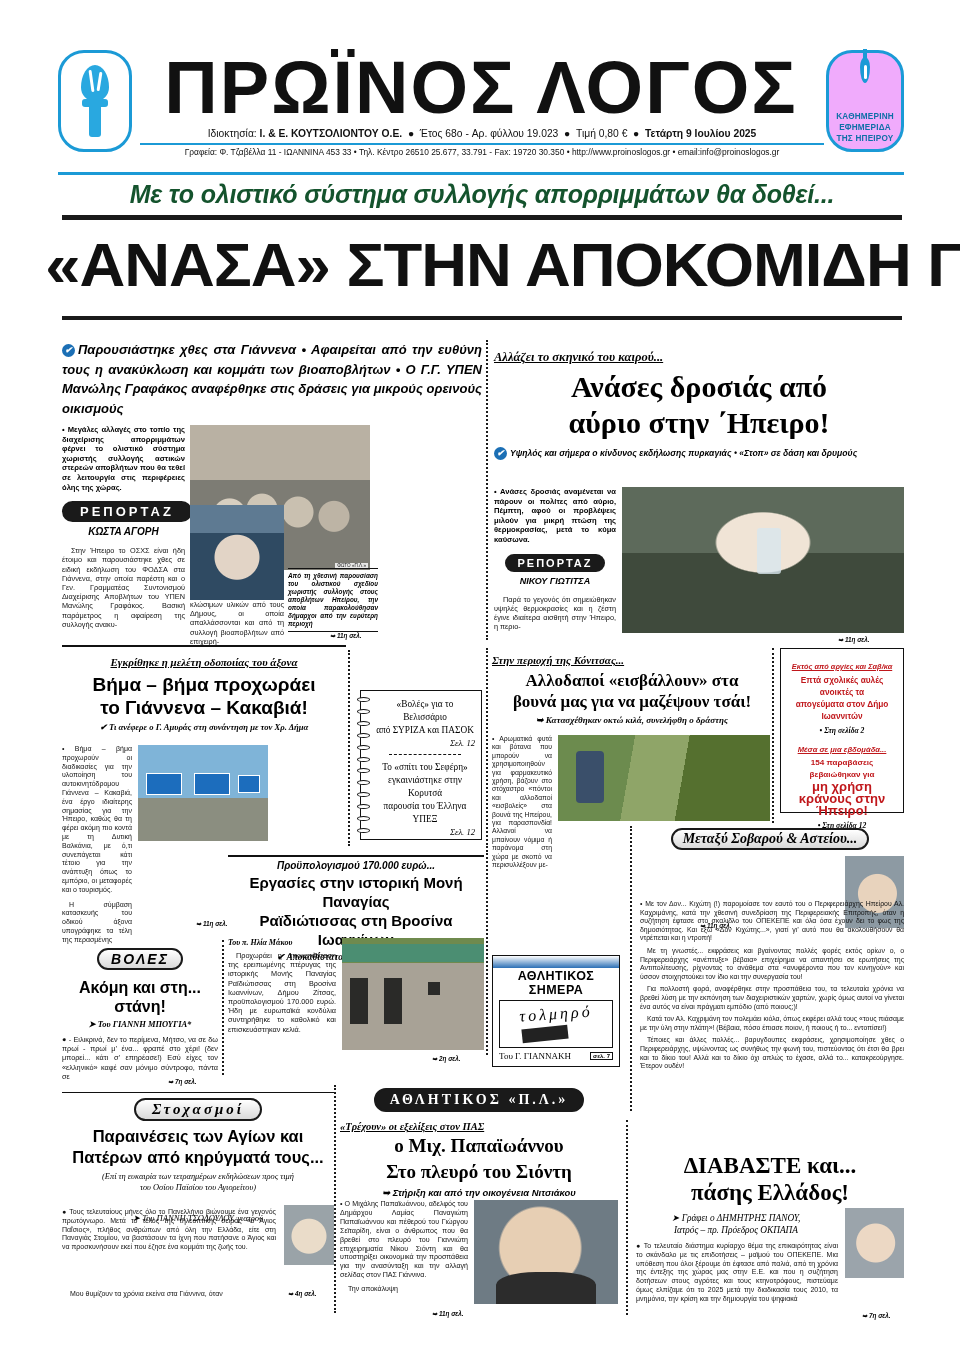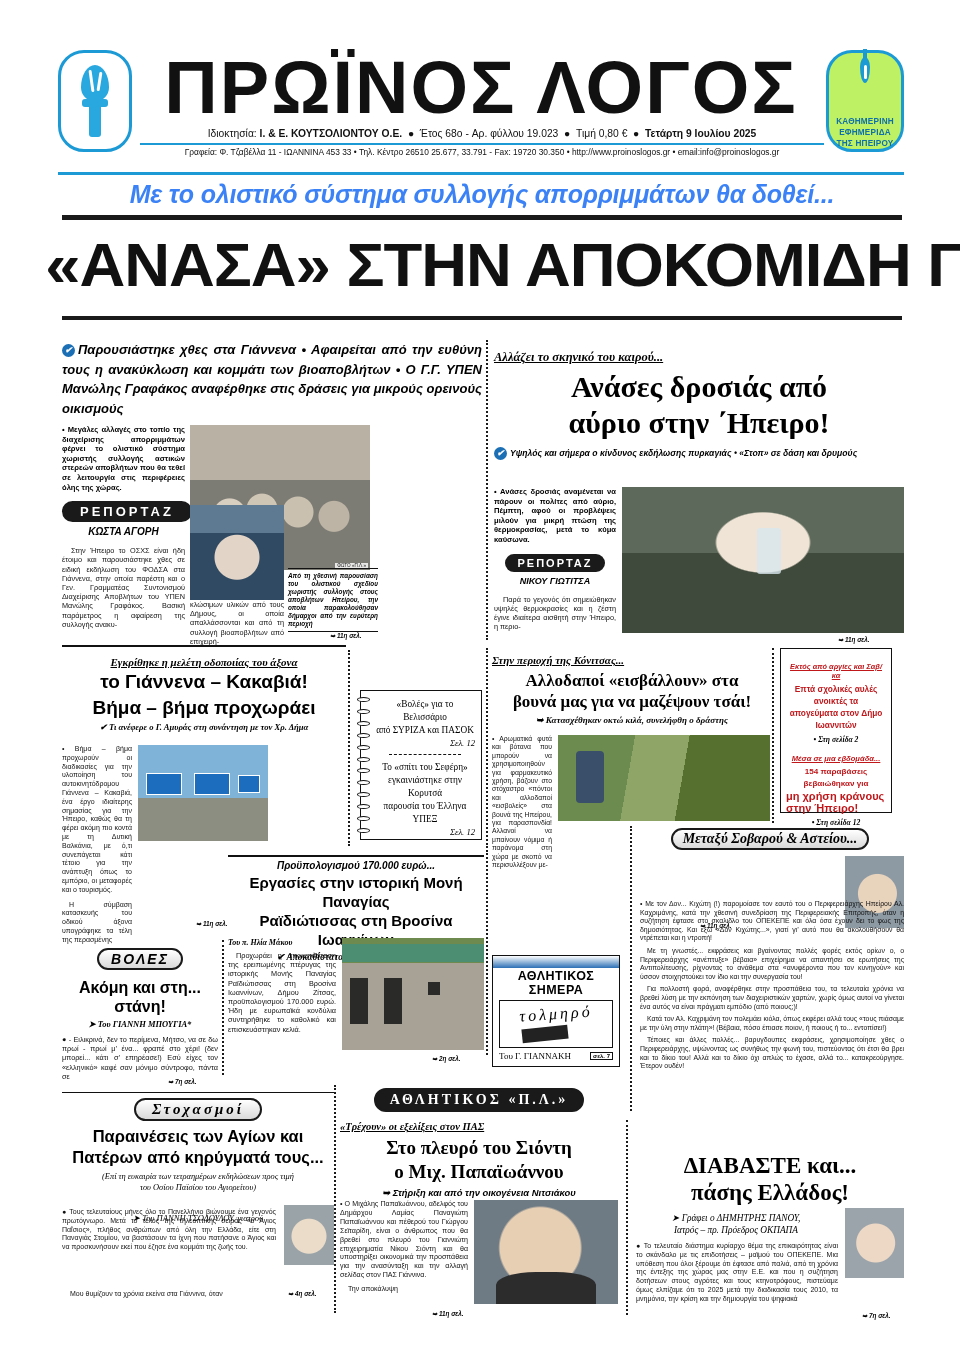--- a/index.html
+++ b/index.html
@@ -33,22 +33,22 @@
   .torch-flame:after{
     content:""; position:absolute; left:17px; top:7px; width:3px; height:19px;
     background:#fff; border-radius:2px; transform:rotate(9deg);
   }
   .torch-cup { position:absolute; left:4px; top:34px; width:26px; height:8px; background:#29a8e0; border-radius:3px;}
   .torch-stick { position:absolute; left:11px; top:41px; width:12px; height:31px; background:#29a8e0; border-radius:0 0 3px 3px;}
 
   .logo-right {
     position:absolute; right:0; top:0; width:78px; height:102px;
     border:3px solid #1b9ad6; border-radius:26px;
-    background:#bef264; display:flex; flex-direction:column;
-    align-items:center; justify-content:flex-end; 
+    background:#f0abfc; display:flex; flex-direction:column;
+    align-items:center; justify-content:flex-end; padding-bottom:5px;
   }
   .pen { position:absolute; left:50%; top:-4px; transform:translateX(-50%); width:20px; height:50px; }
   .pen-nib { position:absolute; left:5px; top:8px; width:10px; height:26px; background:#1b9ad6;
     border-radius:50% 50% 50% 50% / 38% 38% 62% 62%; }
   .pen-nib:after{ content:""; position:absolute; left:3.5px; top:8px; width:3px; height:14px; background:#fff; border-radius:2px;}
   .pen-top { position:absolute; left:8px; top:0; width:4px; height:12px; background:#1b9ad6;}
   .logo-right-text { font-size:8.2px; font-weight:bold; color:#0f6fa8; line-height:11px; text-align:center; letter-spacing:.2px;}
 
   .title-wrap { position:absolute; left:92px; top:-2px; width:662px; text-align:center; }
   .paper-title {
@@ -64,21 +64,21 @@
   .rule-blue { position:absolute; left:82px; top:93px; width:684px; height:2px; background:#1b9ad6; }
   .sub-line2 {
     position:absolute; left:84px; top:97px; width:680px; text-align:center;
     font-size:8.4px; color:#111; white-space:nowrap;
   }
   .masthead-bottom-rule{position:absolute;left:58px;top:172px;width:846px;height:3px;background:#1b9ad6;}
 
   
   .kicker-top {
     position:absolute; left:62px; top:180px; width:840px;
-    font-size:25px; font-style:italic; font-weight:bold; color:#3b82f6;
+    font-size:25px; font-style:italic; font-weight:bold; color:#14532d;
     text-align:center; letter-spacing:-.2px; white-space:nowrap;
   }
   .thick-rule{ position:absolute; left:62px; top:215px; width:840px; height:5px; background:#1a1a1a;}
   .mega-headline{
     position:absolute; left:62px; top:232px; width:840px; text-align:center;
     font-size:61px; font-weight:bold; color:#111; line-height:66px;
     transform:scaleX(1.04); transform-origin:center; white-space:nowrap;
     letter-spacing:-1px;
   }
   .headline-underline{position:absolute;left:62px;top:316px;width:840px;height:4px;background:#1a1a1a;}
@@ -279,22 +279,22 @@
   <div style="position:absolute;left:838px;top:636px;" class="more">
     ➥ <span>11η σελ.</span>
   </div>
 
   <div class="hdiv2" style="left:62px;top:645px;width:284px;"></div>
 
   <div style="position:absolute;left:62px;top:652px;width:284px;">
     <div style="text-align:center;">
       <span class="kicker-u" style="font-size:11px;">Εγκρίθηκε η μελέτη οδοποιίας του άξονα</span>
     </div>
+    <div style="font-size:19px;font-weight:bold;text-align:center;line-height:23px;margin-top:3px;">Βήμα – βήμα προχωράει</div>
     <div style="font-size:19px;font-weight:bold;text-align:center;line-height:23px;">το Γιάννενα – Κακαβιά!</div>
-    <div style="font-size:19px;font-weight:bold;text-align:center;line-height:23px;margin-top:3px;">Βήμα – βήμα προχωράει</div>
     <div style="font-family:'Liberation Serif',serif;font-size:8.6px;font-style:italic;font-weight:bold;text-align:center;margin-top:3px;">✔ Τι ανέφερε ο Γ. Αμυράς στη συνάντηση με τον Χρ. Δήμα</div>
   </div>
 
   <div style="position:absolute;left:62px;top:745px;width:70px;">
     <div class="bodytext" style="font-size:7px;line-height:8.8px;">• Βήμα – βήμα προχωρούν οι διαδικασίες για την υλοποίηση του αυτοκινητόδρομου Γιάννενα – Κακαβιά, ένα έργο ιδιαίτερης σημασίας για την Ήπειρο, καθώς θα τη φέρει ακόμη πιο κοντά με τη Δυτική Βαλκάνια, με ό,τι συνεπάγεται κάτι τέτοιο για την ανάπτυξη όπως το εμπόριο, οι μεταφορές και ο τουρισμός.</div>
     <div class="bodytext" style="font-size:7px;line-height:8.8px;margin-top:6px;text-indent:7px;">Η σύμβαση κατασκευής του οδικού άξονα υπογράφηκε τα τέλη της περασμένης</div>
   </div>
 
   <div class="photo sky" style="left:138px;top:745px;width:130px;height:96px;">
     <div style="position:absolute;inset:0;background:linear-gradient(#7fb4d8 0 55%, #8b8e80 55% 100%);"></div>
@@ -352,28 +352,28 @@
     <div style="position:absolute;inset:0;background:
       linear-gradient(100deg,#6c8b4e 0 34%, #8fa568 34% 58%, #55702f 58% 100%);"></div>
     <div style="position:absolute;left:18px;top:16px;width:28px;height:52px;background:#3a4f6a;border-radius:4px;"></div>
   </div>
   <div style="position:absolute;left:700px;top:922px;" class="more">
     ➥ <span>11η σελ.</span>
   </div>
 
   <div class="dots-v" style="left:772px;top:648px;height:175px;"></div>
 
-  <div class="redbox" style="left:780px;top:648px;width:112px;height:165px;">
+  <div class="redbox" style="left:780px;top:648px;width:124px;height:165px;">
     <div style="text-align:center;font-size:7.4px;font-style:italic;font-weight:bold;text-decoration:underline;margin-top:9px;" class="red">Εκτός από αργίες και Σαβ/κα</div>
     <div class="red" style="text-align:center;font-size:8.3px;font-weight:bold;line-height:12px;margin-top:3px;">Επτά σχολικές αυλές ανοικτές τα</div>
     <div class="red" style="text-align:center;font-size:8.3px;font-weight:bold;line-height:12px;">απογεύματα στον Δήμο Ιωαννιτών</div>
     <div style="text-align:center;font-size:7.6px;font-style:italic;font-weight:bold;font-family:'Liberation Serif',serif;margin-top:4px;">• Στη σελίδα 2</div>
     <div style="text-align:center;font-size:7.6px;font-style:italic;font-weight:bold;text-decoration:underline;margin-top:10px;" class="red">Μέσα σε μια εβδομάδα...</div>
     <div class="red" style="text-align:center;font-size:8.1px;font-weight:bold;line-height:12px;margin-top:3px;">154 παραβάσεις  βεβαιώθηκαν για</div>
-    <div class="red" style="font-size:11px;font-weight:bold;line-height:12px;">μη χρήση κράνους στην Ήπειρο!</div>
+    <div class="red" style="text-align:center;font-size:13px;font-weight:bold;line-height:12px;">μη χρήση κράνους στην Ήπειρο!</div>
     <div style="text-align:center;font-size:7.6px;font-style:italic;font-weight:bold;font-family:'Liberation Serif',serif;margin-top:4px;">• Στη σελίδα 12</div>
   </div>
 
   <div class="plate-wrap" style="left:636px;top:828px;width:268px;">
     <div class="plate-line"></div>
     <div class="plate serif" style="font-size:14px;letter-spacing:0;padding:1px 10px;">Μεταξύ Σοβαρού &amp; Αστείου...</div>
     <div class="plate-line"></div>
   </div>
   <div class="photo" style="left:845px;top:856px;width:59px;height:72px;">
     <div style="position:absolute;inset:0;background:
@@ -470,22 +470,22 @@
     ➥ <span>4η σελ.</span>
   </div>
 
   <div class="plate-wrap" style="left:340px;top:1088px;width:278px;">
     <div class="plate-line"></div>
     <div class="plate dark serif" style="font-size:14px;padding:2px 14px;">ΑΘΛΗΤΙΚΟΣ «Π.Λ.»</div>
     <div class="plate-line"></div>
   </div>
   <div style="position:absolute;left:340px;top:1116px;width:278px;">
     <div><span class="kicker-u" style="font-size:10.5px;">«Τρέχουν» οι εξελίξεις στον ΠΑΣ</span></div>
+    <div style="font-family:'Liberation Serif',serif;font-size:19px;font-weight:bold;text-align:center;line-height:24px;">ο Μιχ. Παπαϊωάννου</div>
     <div style="font-family:'Liberation Serif',serif;font-size:19px;font-weight:bold;text-align:center;line-height:24px;margin-top:2px;">Στο πλευρό του Σιόντη</div>
-    <div style="font-family:'Liberation Serif',serif;font-size:19px;font-weight:bold;text-align:center;line-height:24px;">ο Μιχ. Παπαϊωάννου</div>
     <div style="font-size:9.4px;font-style:italic;font-weight:bold;text-align:center;margin-top:3px;">➥ Στήριξη και από την οικογένεια Νιτσιάκου</div>
   </div>
   <div style="position:absolute;left:340px;top:1200px;width:128px;">
     <div class="bodytext" style="font-size:7.1px;line-height:8.9px;">• Ο Μιχάλης Παπαϊωάννου, αδελφός του Δημάρχου Λαμίας Παναγιώτη Παπαϊωάννου και πέθερού του Γιώργου Σεϊταρίδη, είναι ο άνθρωπος που θα βρεθεί στο πλευρό του Γιαννιώτη επιχειρηματία Νίκου Σιόντη και θα υποστηρίξει οικονομικά την προσπάθεια για την ανασύνταξη και την αλλαγή σελίδας στον ΠΑΣ Γιάννινα.</div>
     <div class="bodytext" style="font-size:7.1px;line-height:8.9px;margin-top:5px;text-indent:8px;">Την αποκάλυψη</div>
   </div>
   <div class="photo" style="left:474px;top:1200px;width:144px;height:104px;">
     <div style="position:absolute;inset:0;background:
       radial-gradient(circle at 46% 46%, #e7cfb4 0 40px, transparent 42px),
       linear-gradient(#6e7b84 0 100%);"></div>

